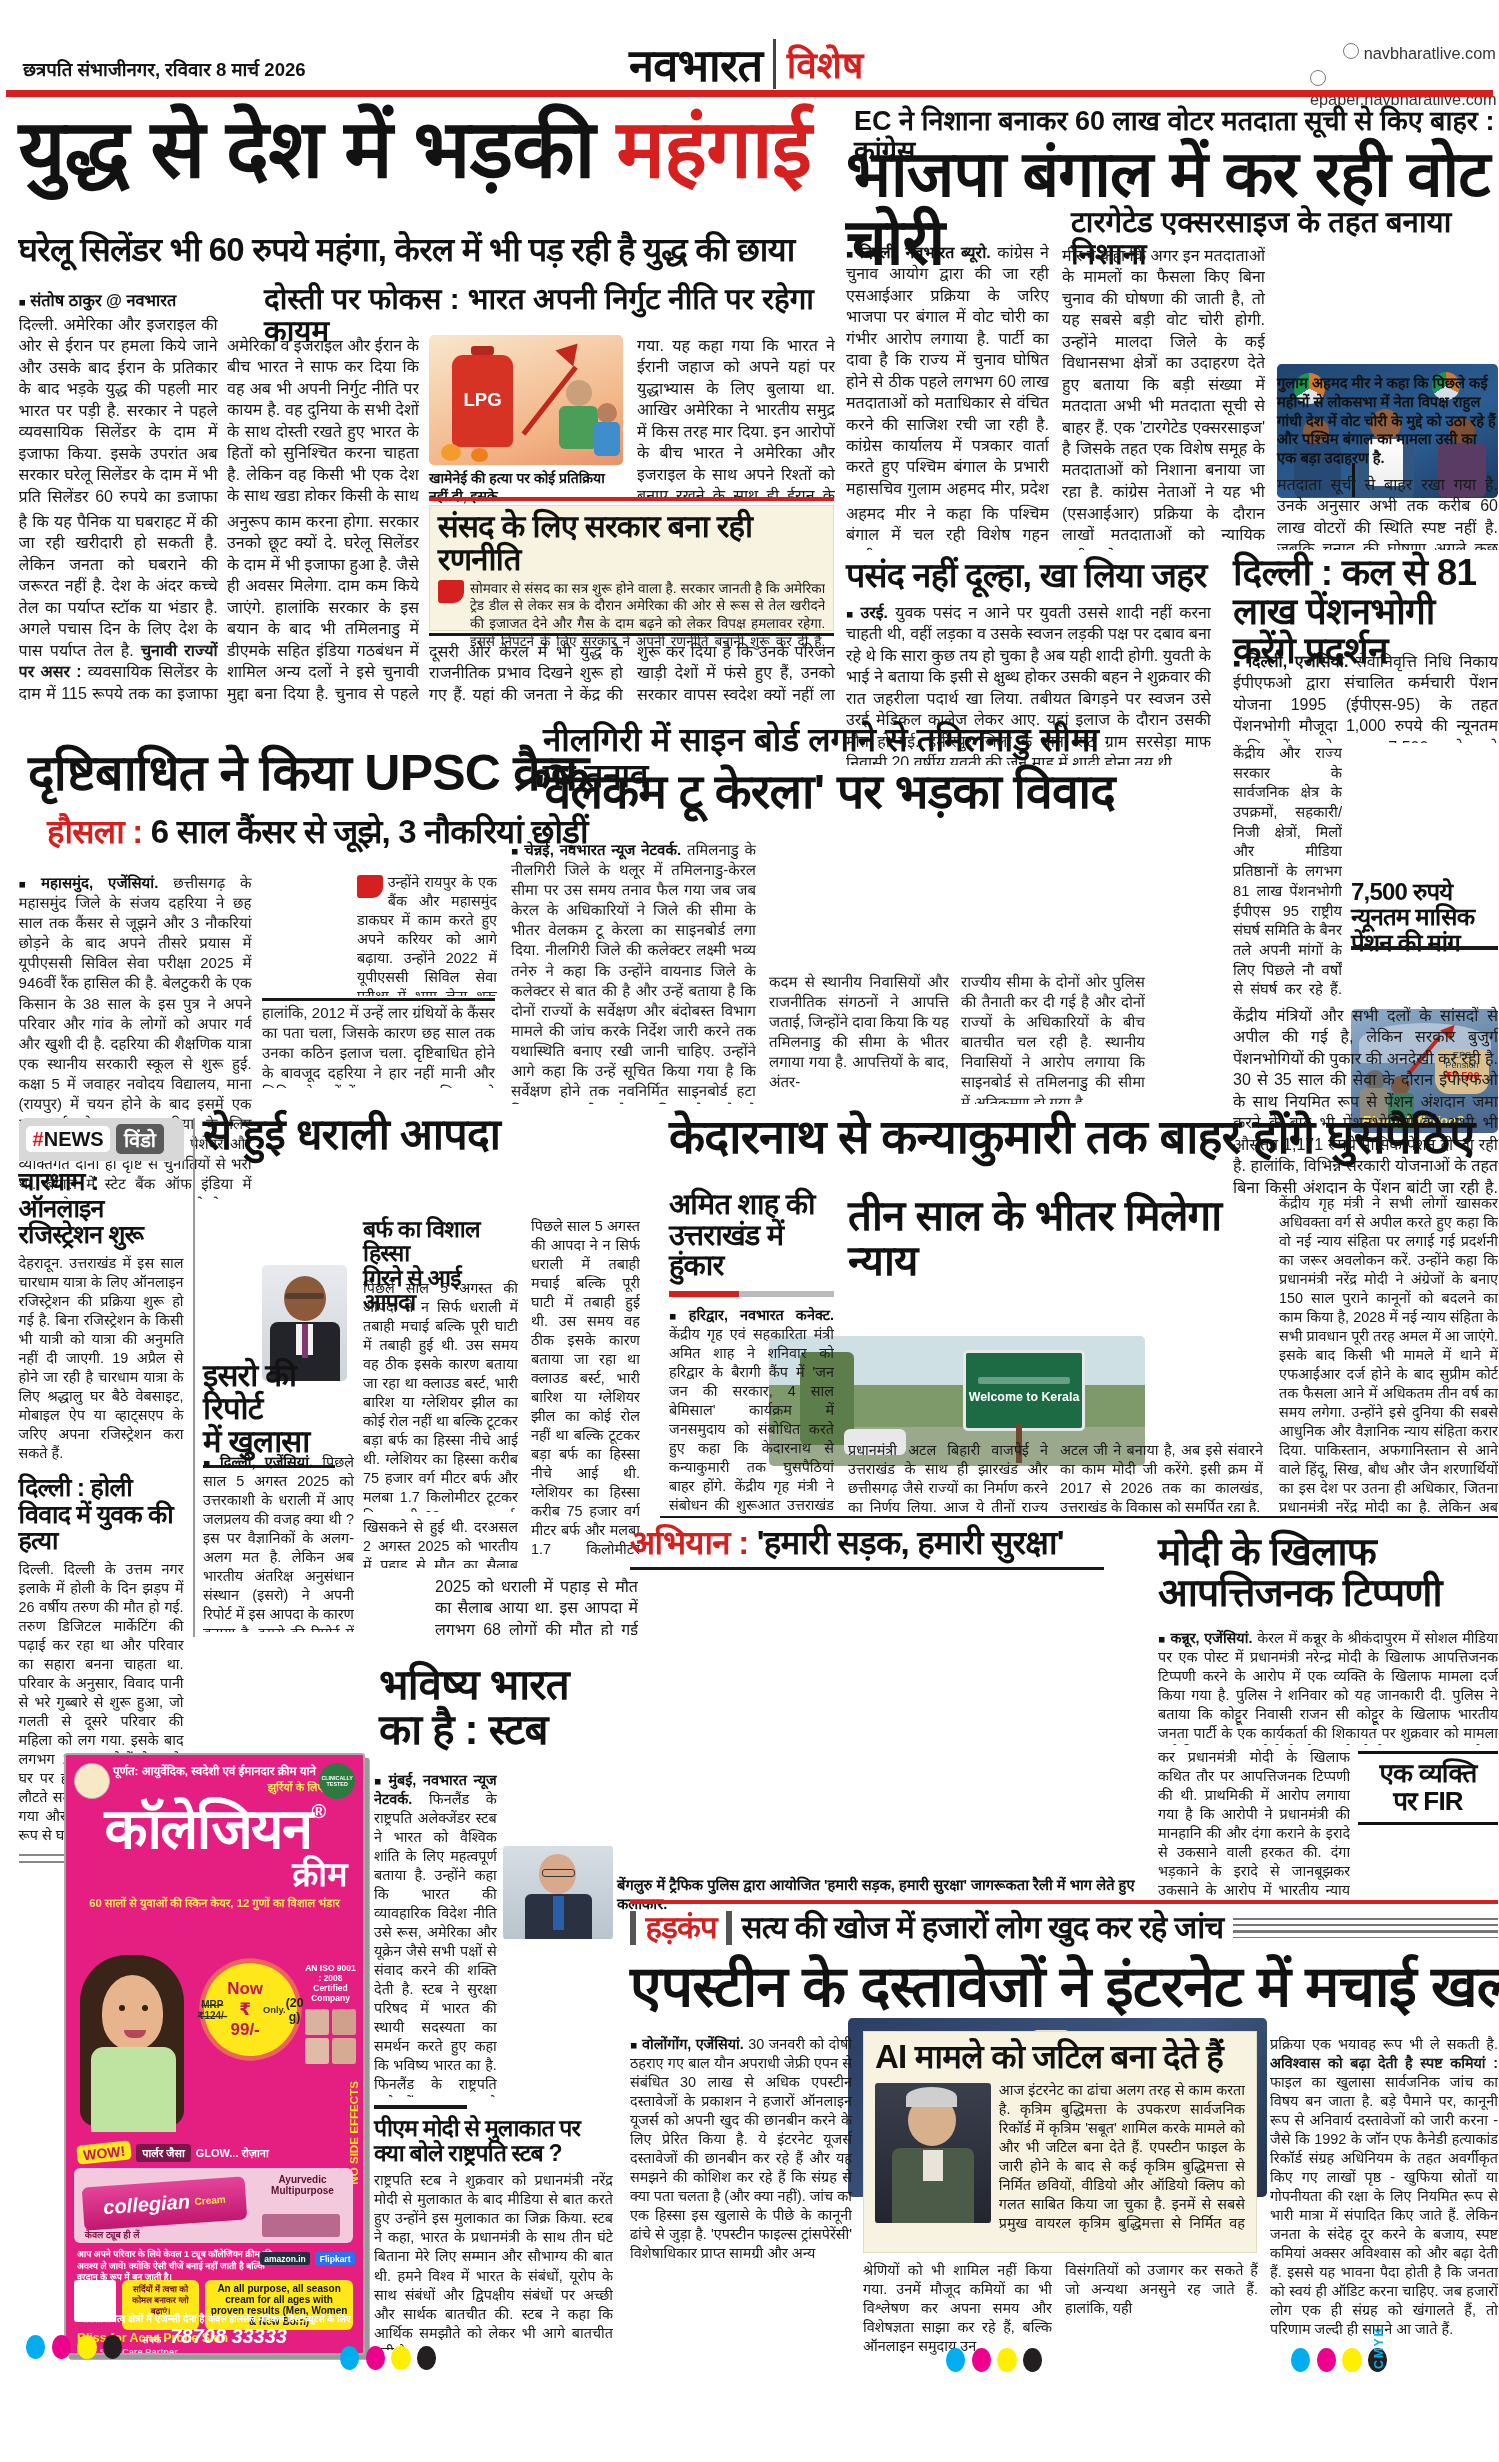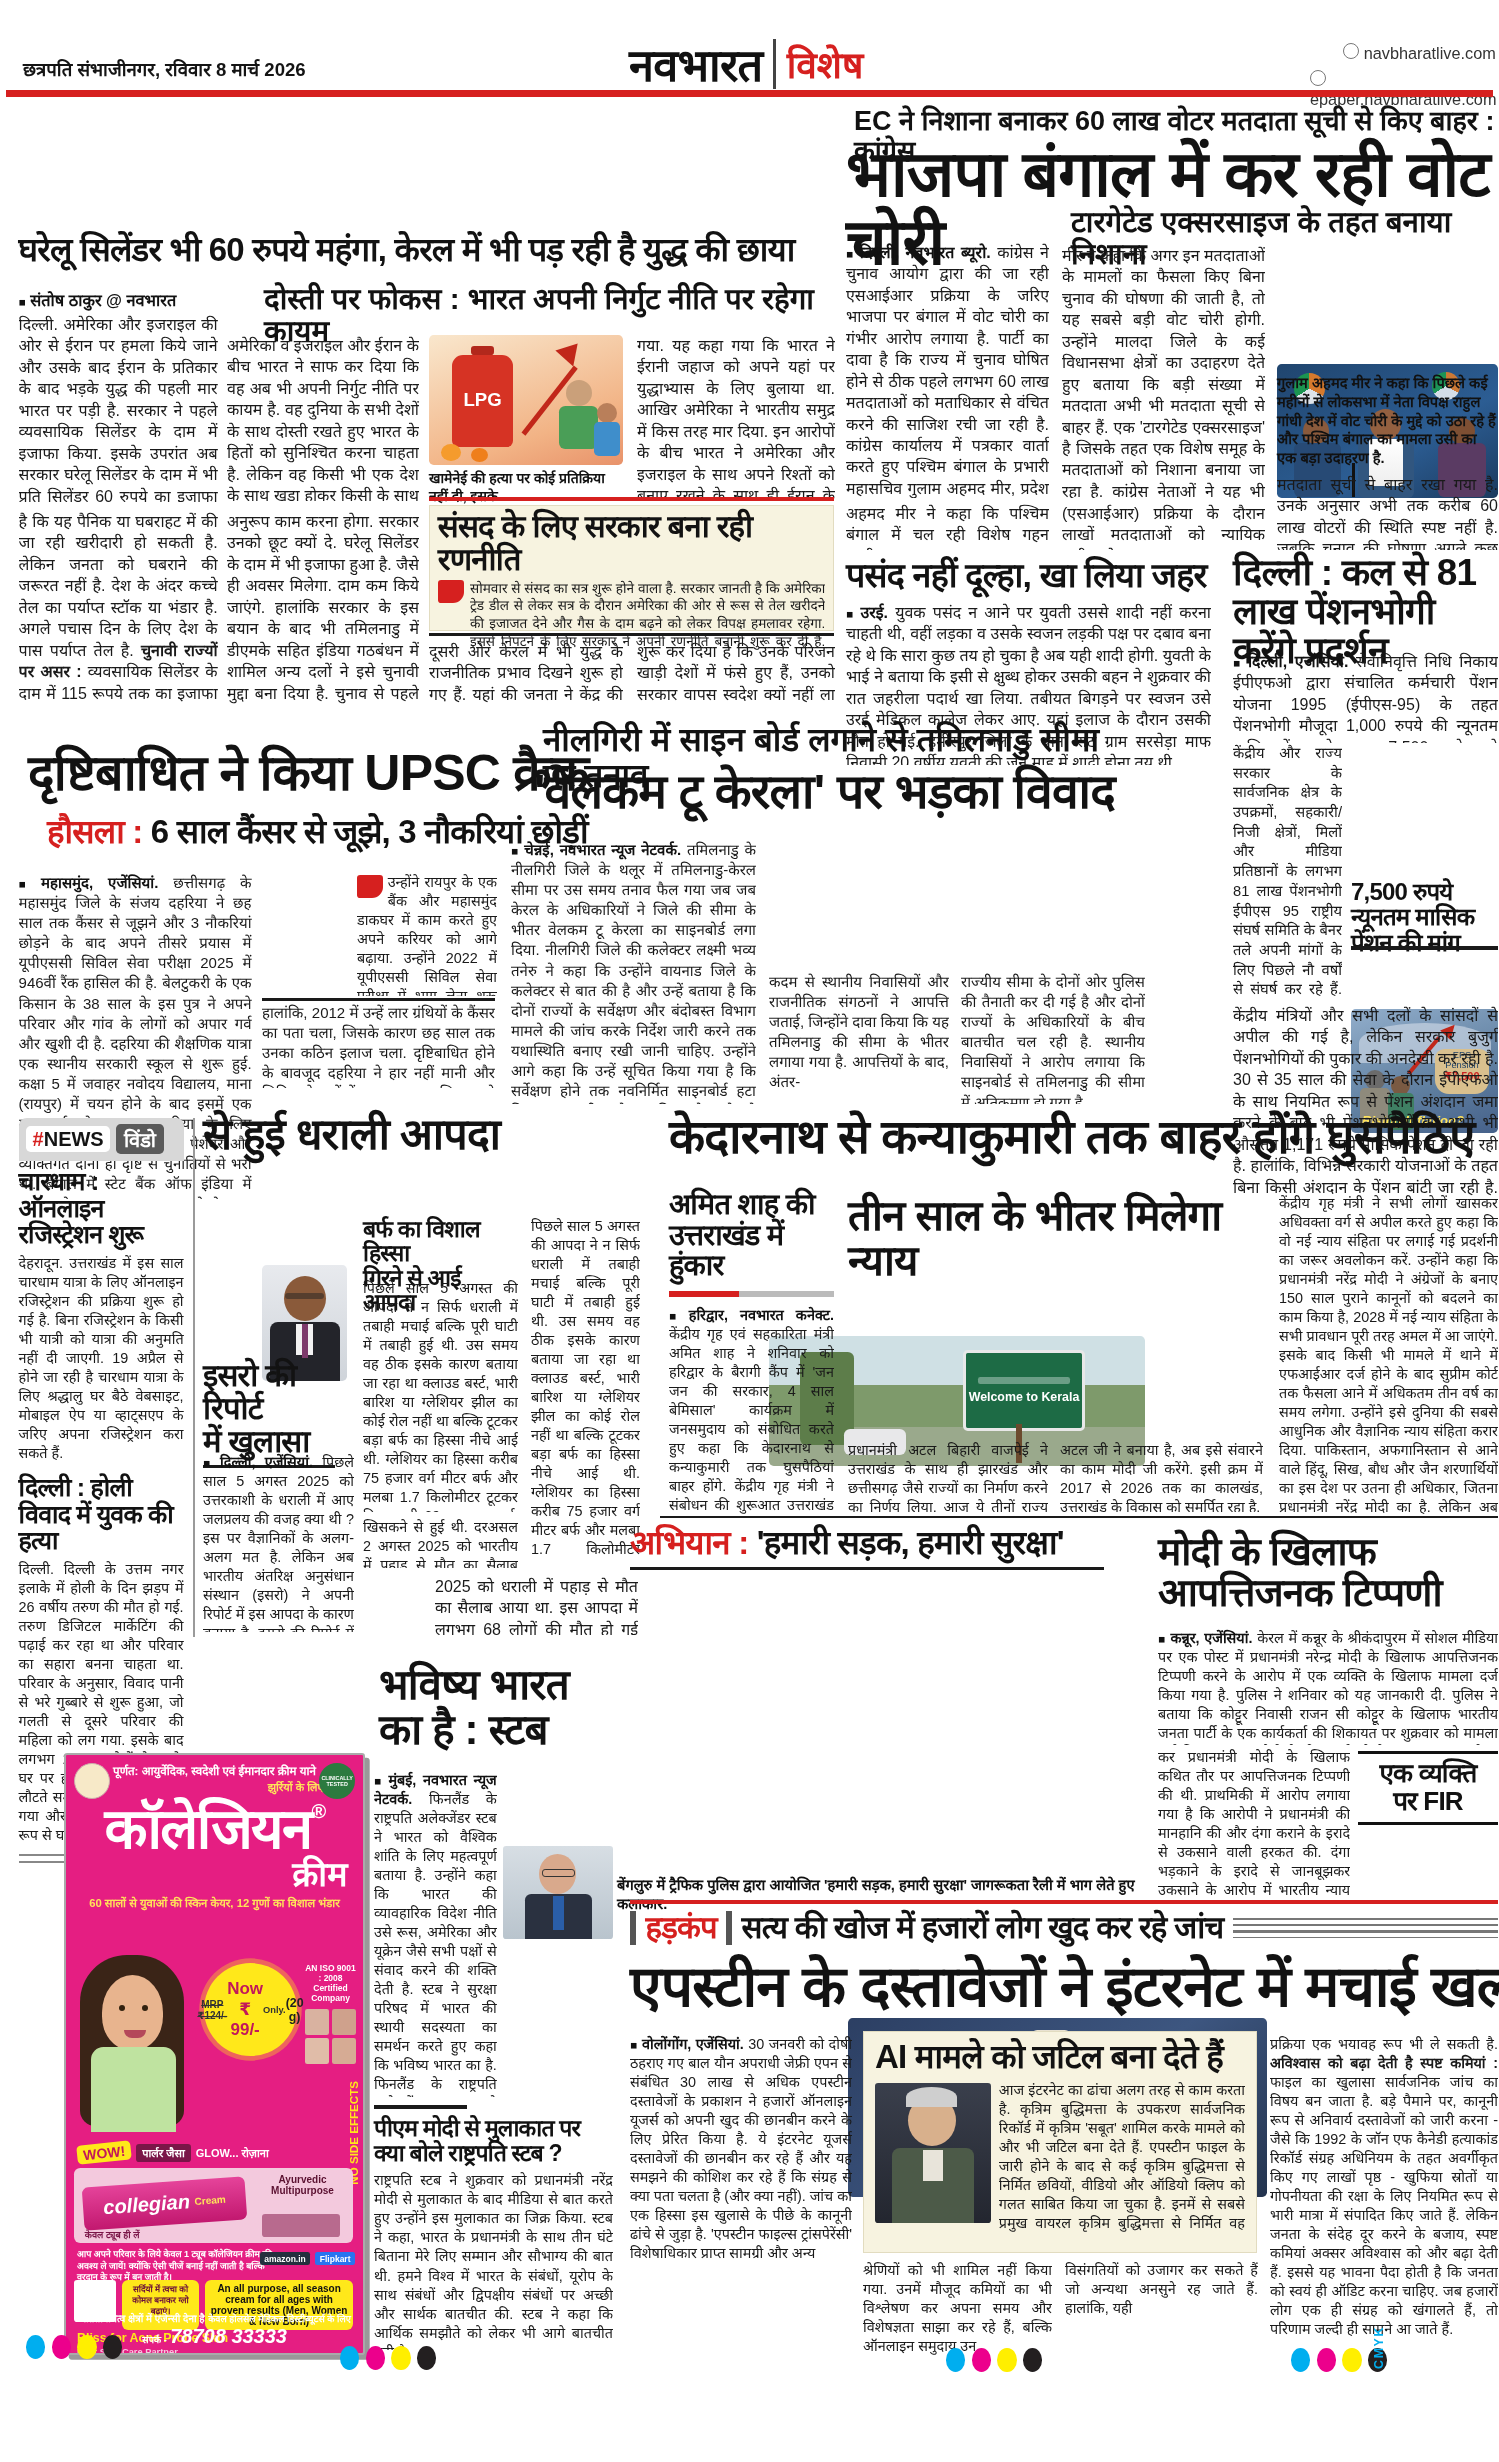--- a/index.html
+++ b/index.html
@@ -39,20 +39,23 @@
 
   <div class="abs" style="left:1343px;top:43px;font-size:16.3px;color:#333;">
     <span style="display:inline-block;width:14px;height:14px;border:1.6px solid #777;border-radius:50%;margin-right:4.7px;"></span><span>navbharatlive.com</span>
   </div>
   <div class="abs" style="left:1310px;top:70px;font-size:16.3px;color:#333;">
     <span style="display:inline-block;width:14px;height:14px;border:1.6px solid #777;border-radius:50%;margin-right:4.7px;"></span><span>epaper.navbharatlive.com</span>
   </div>
 
   <div class="abs rule-red" style="left:6.2px;top:90px;width:1487px;height:7px;"></div>
 
+  <div class="abs hl" style="left:18.6px;top:107px;width:816px;font-size:81px;">
+    <span>युद्ध से देश में भड़की </span><span class="red">महंगाई</span>
+  </div>
   <div class="abs hl" style="left:18.6px;top:233px;width:816px;font-size:33px;font-weight:800;">घरेलू सिलेंडर भी 60 रुपये महंगा, केरल में भी पड़ रही है युद्ध की छाया</div>
 
   <div class="abs byline" style="left:18.6px;top:289px;width:208px;font-size:16.3px;">
     <span class="sq">■</span><span>संतोष ठाकुर @ नवभारत</span>
   </div>
   <div class="abs kick" style="left:264px;top:283px;width:571px;font-size:29.5px;">दोस्ती पर फोकस : भारत अपनी निर्गुट नीति पर रहेगा कायम</div>
 
   <div class="abs body-txt" style="left:18.6px;top:314px;width:199px;height:188px;overflow:hidden;">दिल्ली. अमेरिका और इजराइल की ओर से ईरान पर हमला किये जाने और उसके बाद ईरान के प्रतिकार के बाद भड़के युद्ध की पहली मार भारत पर पड़ी है. सरकार ने पहले व्यवसायिक सिलेंडर के दाम में इजाफा किया. इसके उपरांत अब सरकार घरेलू सिलेंडर के दाम में भी प्रति सिलेंडर 60 रुपये का इजाफा कर दिया गया है. यह माना जा रहा है कि आने वाले दिनों में अगर युद्ध जल्दी बंद नहीं हुआ तो सिलेंडर के दाम में और इजाफा हो सकता है.</div>
   <div class="abs body-txt" style="left:227px;top:335px;width:192px;height:166px;overflow:hidden;">अमेरिका व इजराइल और ईरान के बीच भारत ने साफ कर दिया कि वह अब भी अपनी निर्गुट नीति पर कायम है. वह दुनिया के सभी देशों के साथ दोस्ती रखते हुए भारत के हितों को सुनिश्चित करना चाहता है. लेकिन वह किसी भी एक देश के साथ खड़ा होकर किसी के साथ पक्षकार नहीं बन सकता है. भारत केवल कूटनीतिक बातचीत और आपसी संवाद के माध्यम से हर समस्या के हल का पक्षधर रहा है. वह आगे भी इस पर कायम रहेगा. अपनी</div>
 

